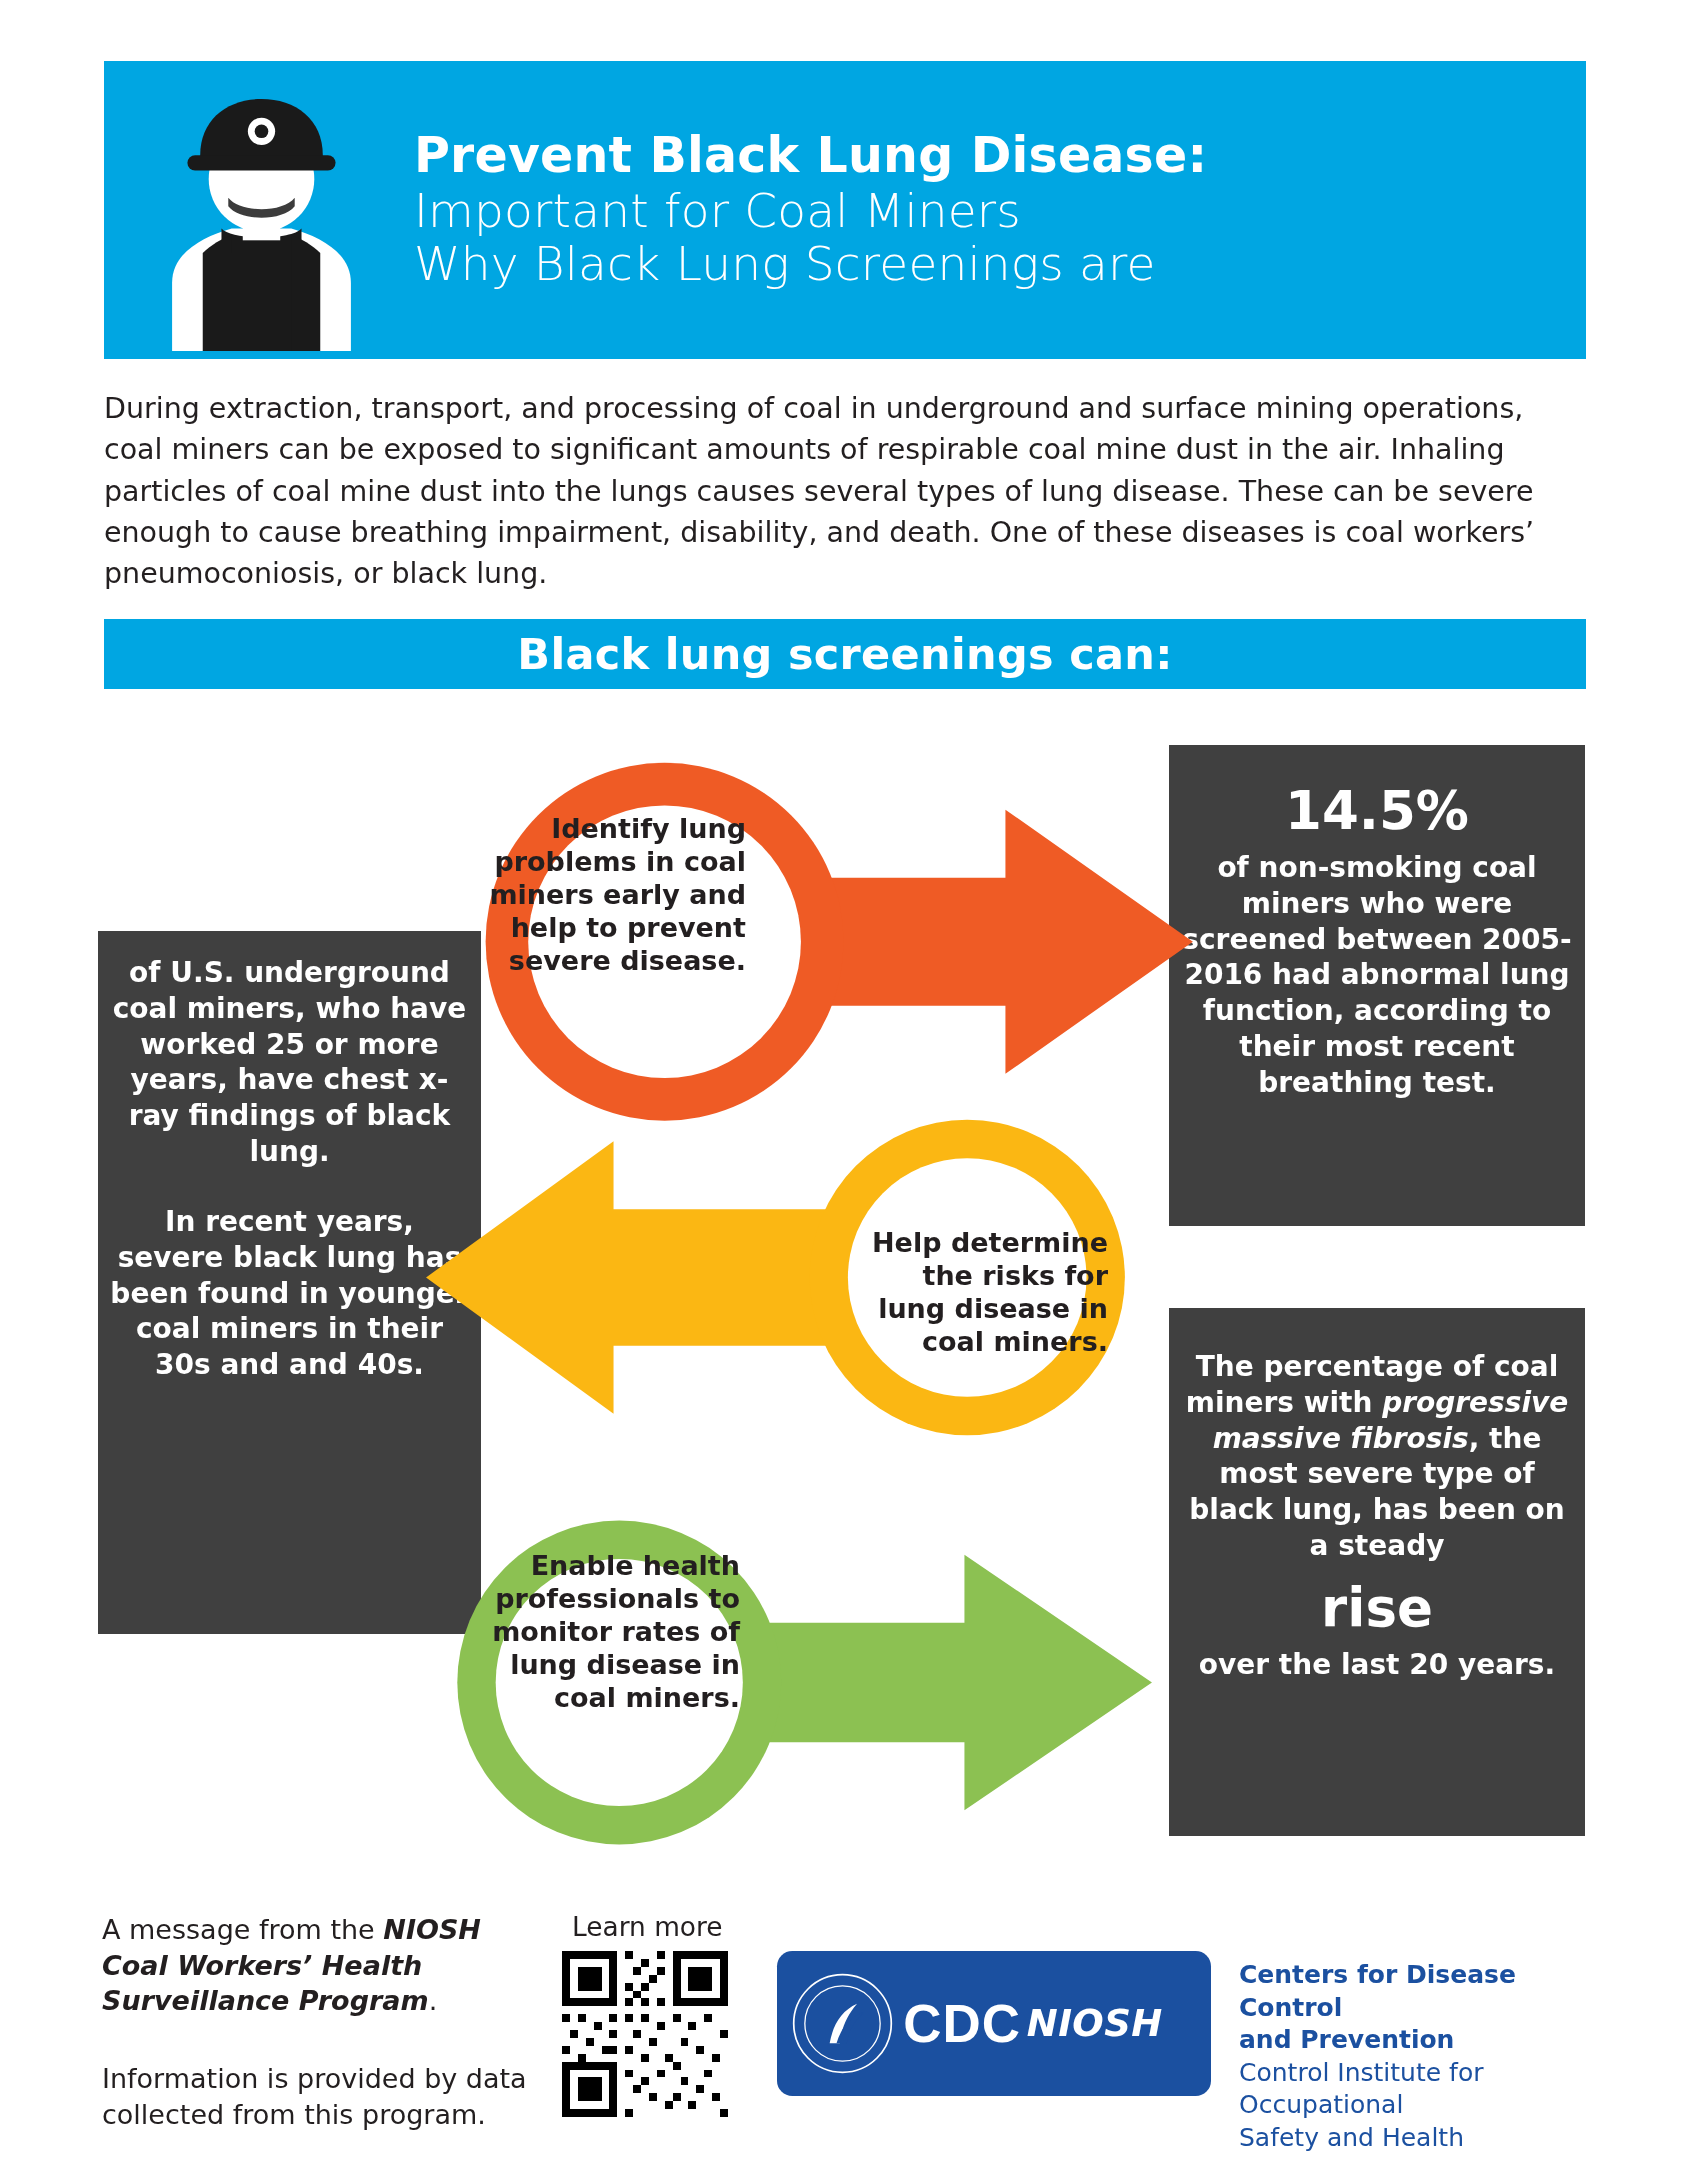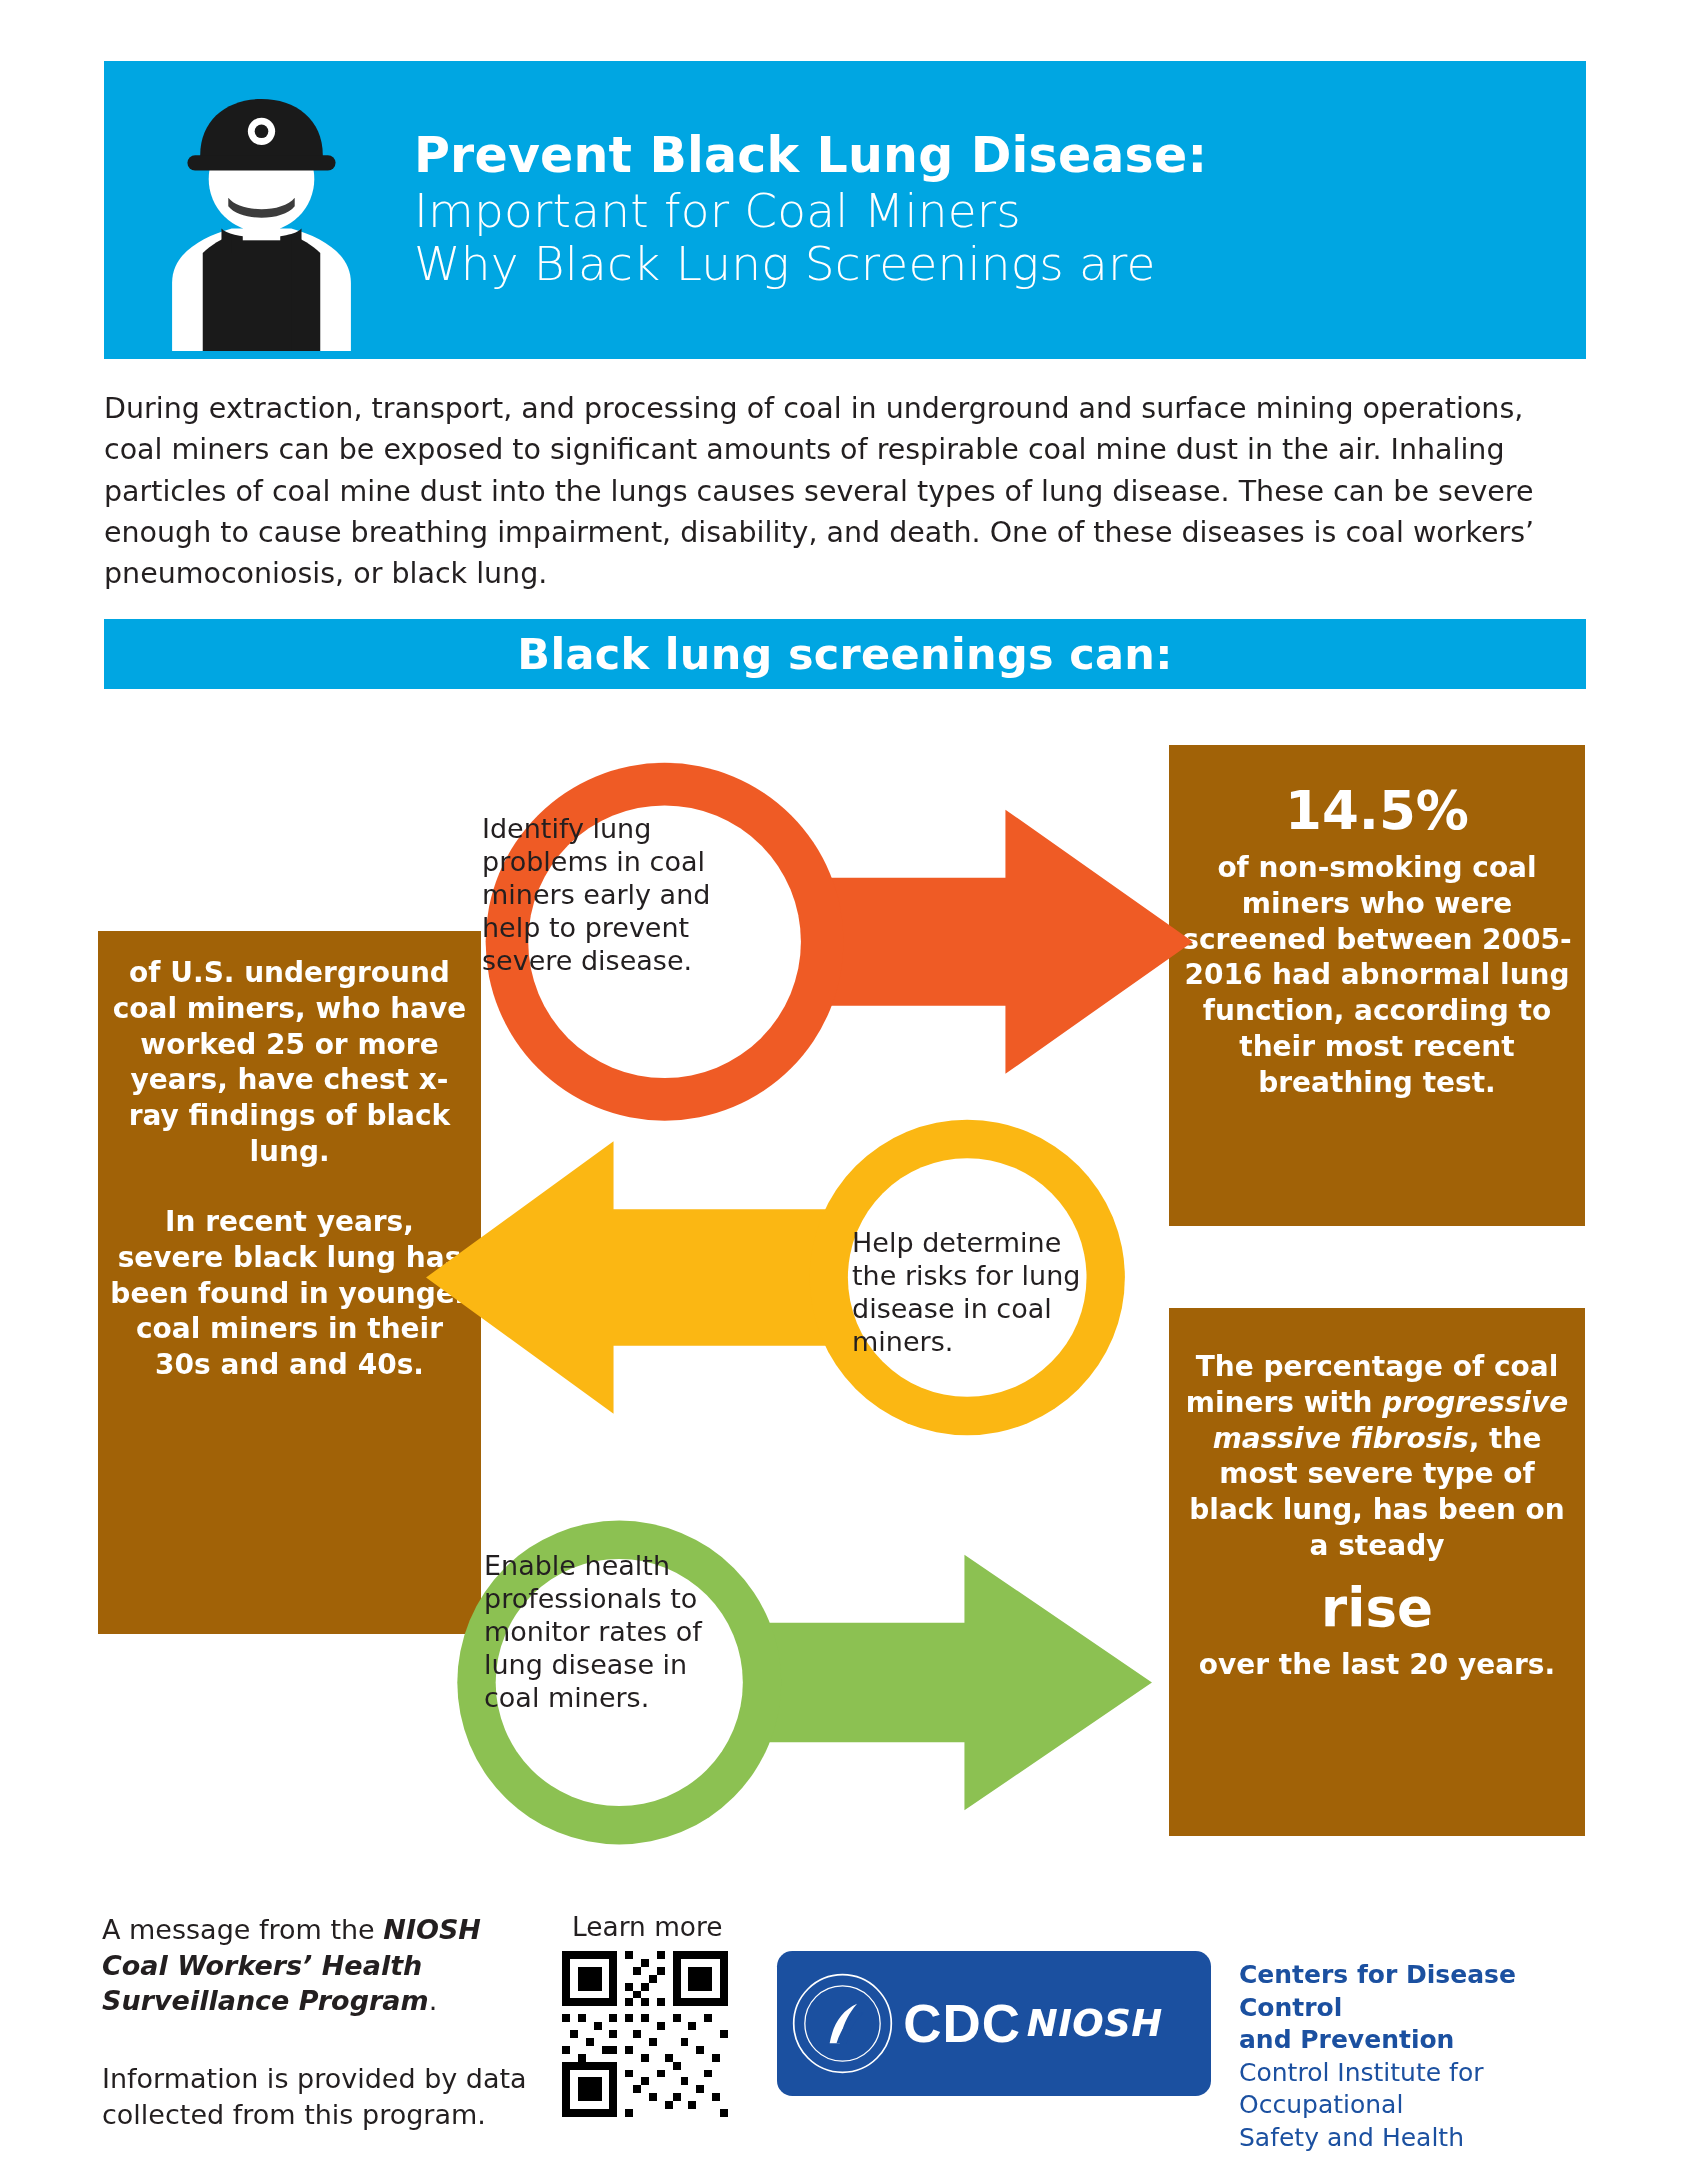--- a/index.html
+++ b/index.html
@@ -75,21 +75,21 @@
     font-weight: bold;
     display: flex;
     align-items: center;
     justify-content: center;
     letter-spacing: 0.3px;
   }
 
   
   .panel {
     position: absolute;
-    background: #a16207;
+    background: #404040;
     color: #ffffff;
     text-align: center;
     font-weight: bold;
     line-height: 1.28;
   }
   .panel-left {
     left: 98px;
     top: 931px;
     width: 383px;
     height: 703px;
@@ -137,22 +137,22 @@
 
   
   .arrow-wrap {
     position: absolute;
   }
   .arrow-wrap svg {
     display: block;
   }
   .bubble-text {
     position: absolute;
-    text-align: left;
-    font-weight: normal;
+    text-align: right;
+    font-weight: bold;
     color: #231f20;
     font-size: 27px;
     line-height: 1.22;
   }
 
   
   .arrow1 { left: 460px; top: 750px; }
   .bubble1 { left: 482px; top: 813px; width: 264px; }
   
   .arrow2 { left: 409px; top: 1107px; }

